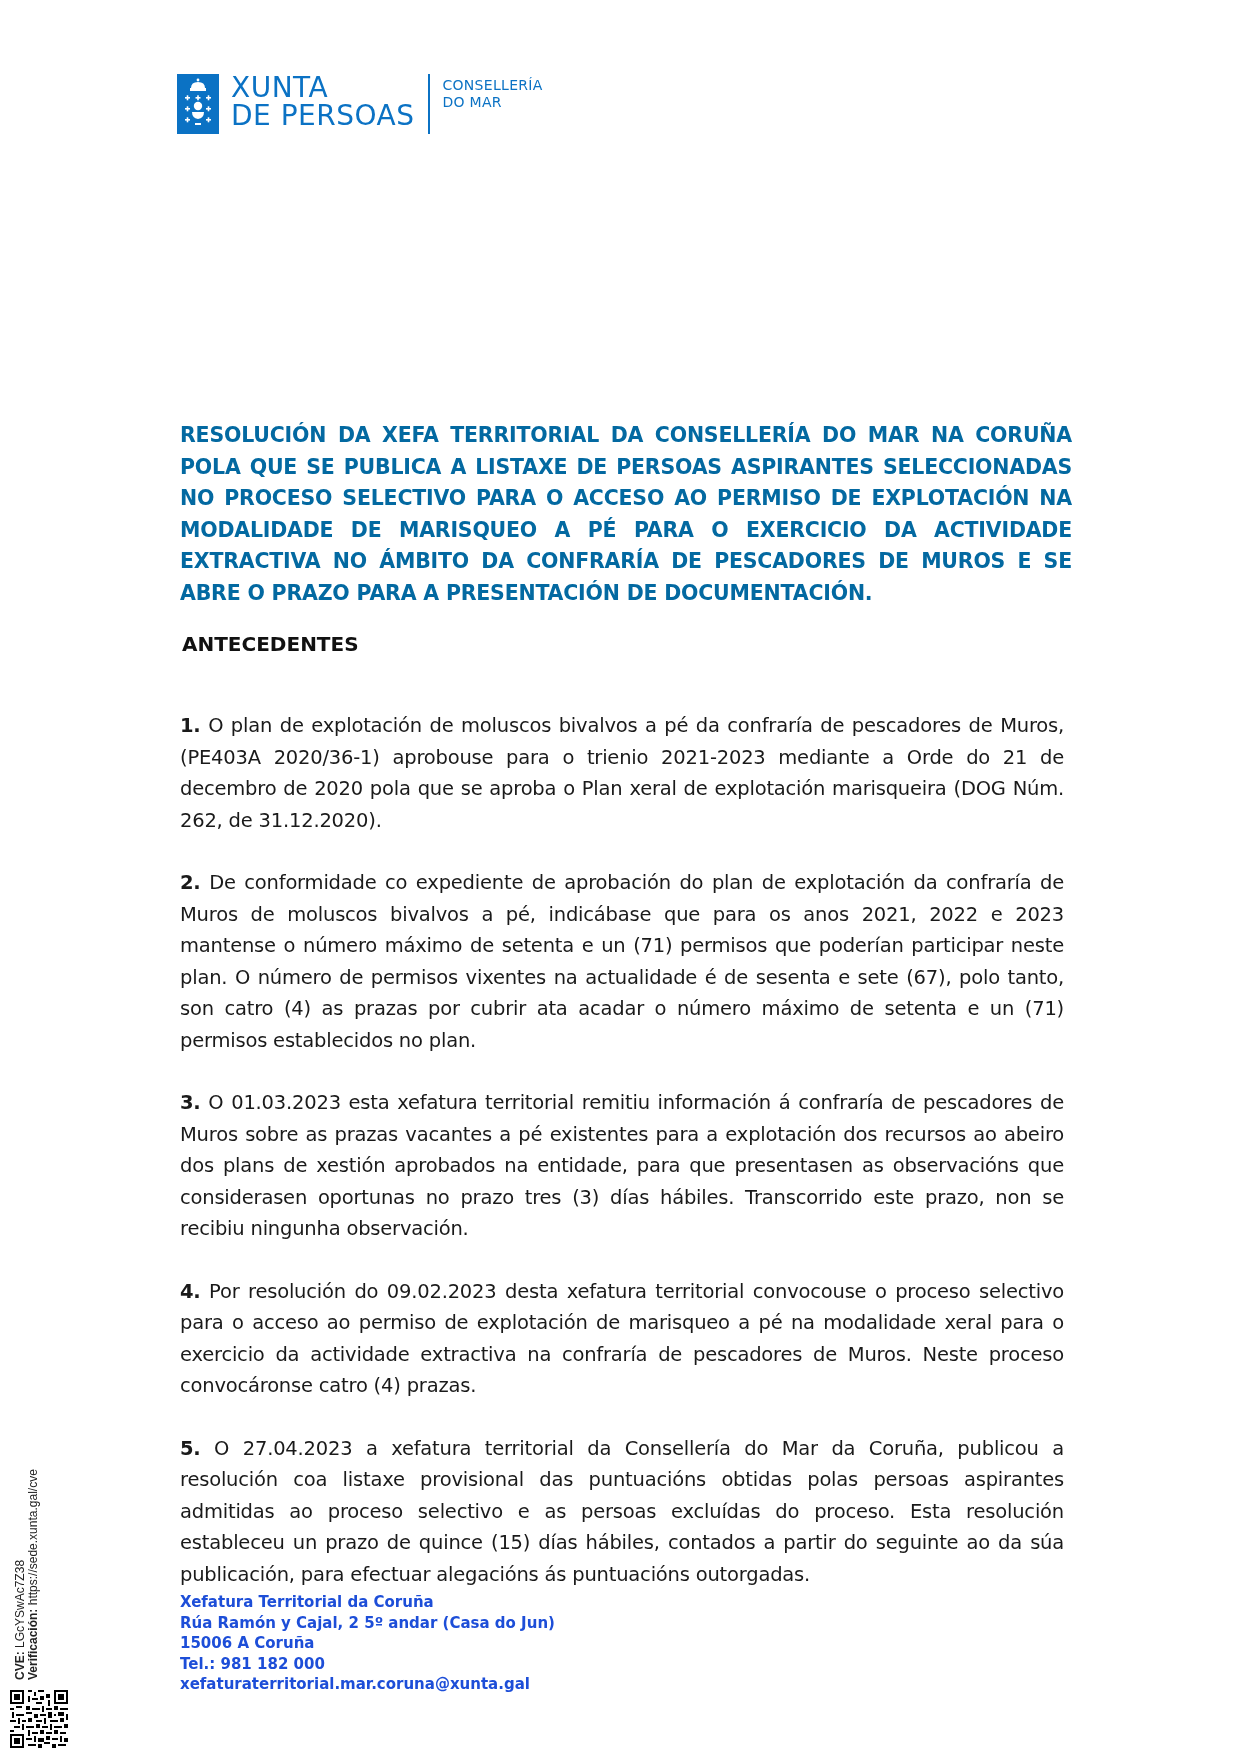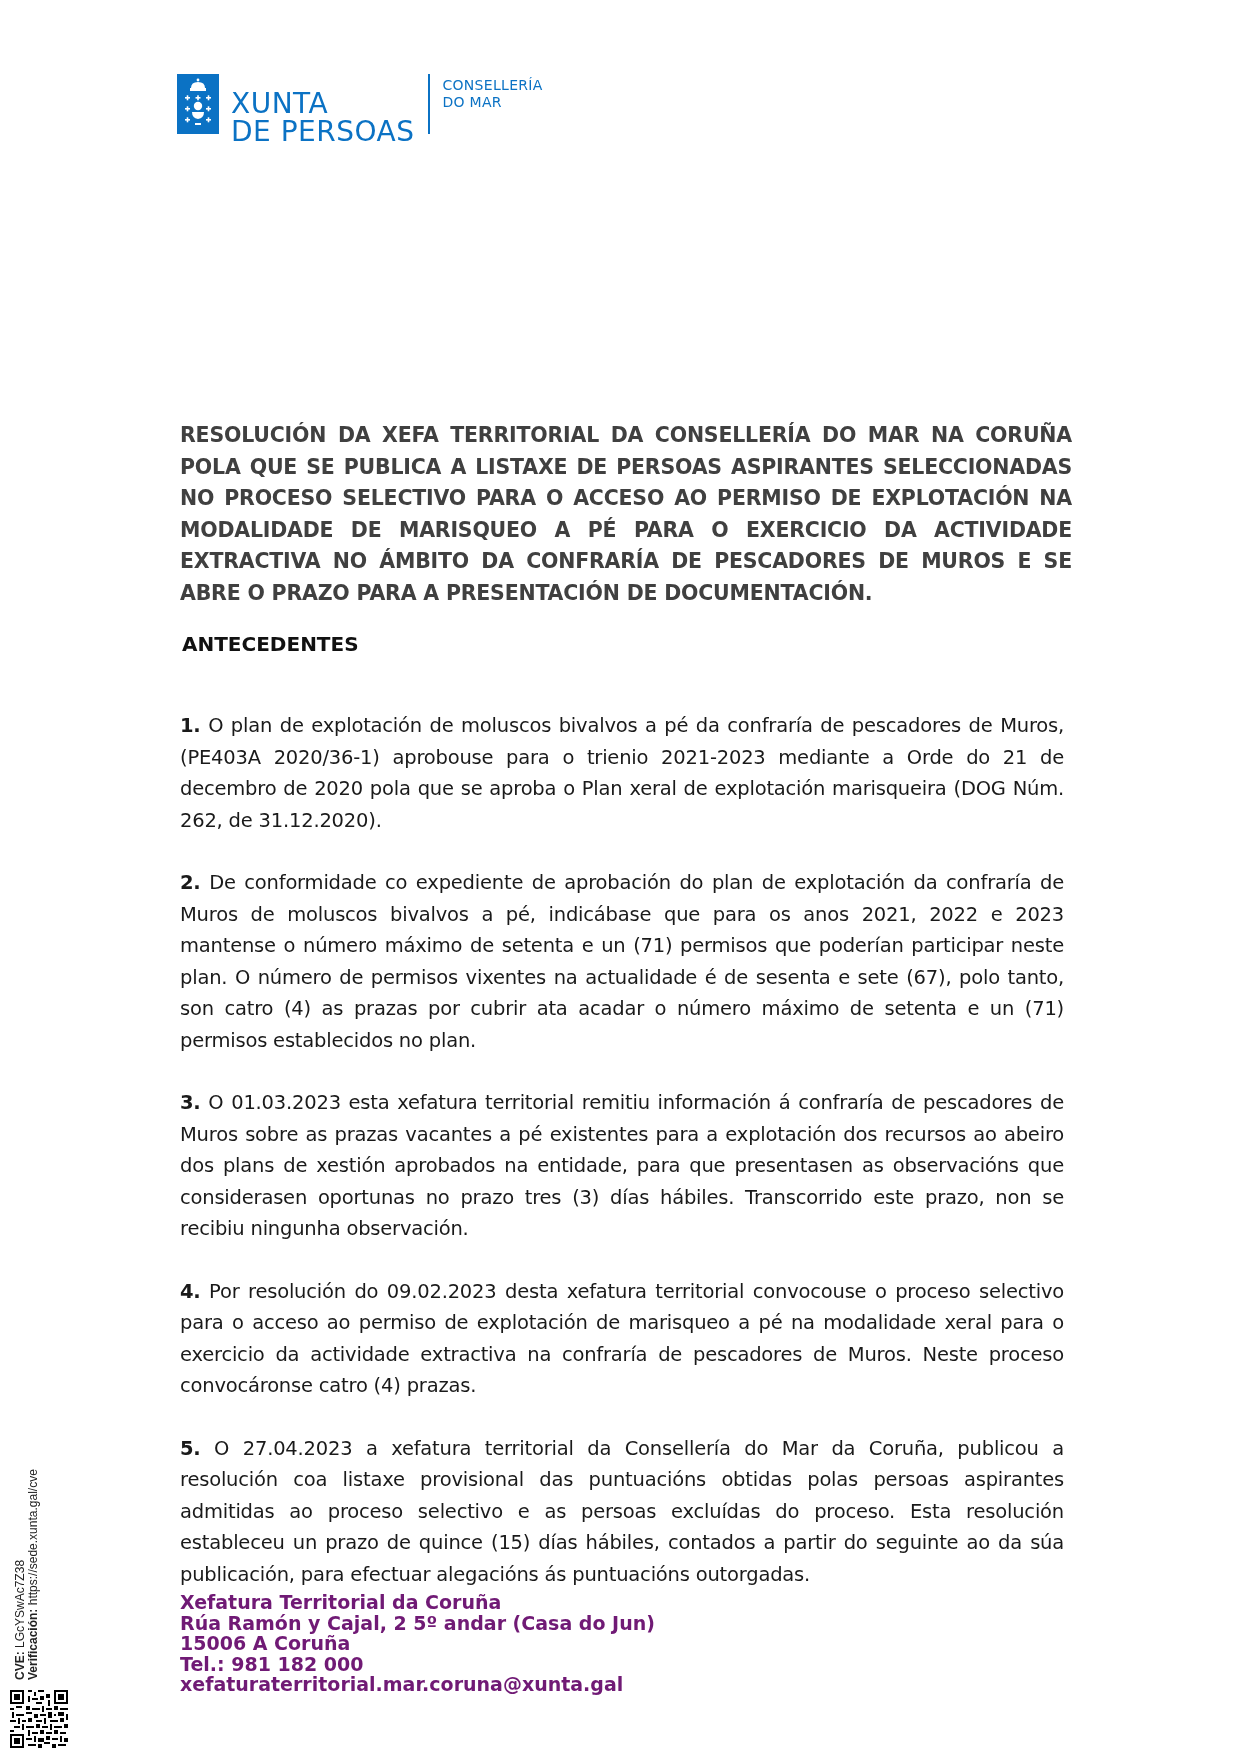--- a/index.html
+++ b/index.html
@@ -5,48 +5,48 @@
     html, body { margin: 0; padding: 0; }
     body {
       width: 1240px; height: 1754px; position: relative; overflow: hidden;
       background: #ffffff; color: #1a1a1a;
       font-family: "DejaVu Sans", sans-serif;
     }
     
     .logo { position: absolute; left: 177px; top: 74px; height: 60px; display: flex; align-items: flex-start; }
     .shield { width: 42px; height: 60px; background: #0b72c4; position: relative; }
     .shield svg { position: absolute; left: 0; top: 0; }
-    .xunta-text { margin-left: 12px; color: #0b72c4; font-family: "DejaVu Sans", sans-serif; font-size: 28px; line-height: 28px; letter-spacing: 0.5px; margin-top: 16px; }
+    .xunta-text { margin-left: 12px; color: #0b72c4; font-family: "DejaVu Sans", sans-serif; font-size: 28px; line-height: 28px; letter-spacing: 0.5px; }
     .xunta-text div { white-space: nowrap; }
     .logo-divider { width: 2px; height: 60px; background: #0b72c4; margin-left: 14px; }
     .conselleria { margin-left: 12px; color: #0b72c4; font-size: 14px; line-height: 17px; padding-top: 3px; letter-spacing: 0.3px; }
 
     
     .title {
       position: absolute; left: 180px; top: 420px; width: 892px;
       font-family: "DejaVu Sans", sans-serif; font-weight: bold; font-size: 20.5px;
-      line-height: 31.5px; text-align: justify; text-align-last: left; color: #404040;
+      line-height: 31.5px; text-align: justify; text-align-last: left; color: #0369a1;
       letter-spacing: -0.2px;
     }
     .section-heading {
       position: absolute; left: 182px; top: 632px;
       font-weight: bold; font-size: 20px; color: #111; letter-spacing: 0;
     }
     .body {
       position: absolute; left: 180px; top: 710px; width: 892px;
       font-size: 19.5px; line-height: 31.5px; text-align: justify; color: #1a1a1a;
       letter-spacing: -0.2px;
     }
     .para { margin: 0 8px 31px 0; }
     .para-num { font-weight: bold; }
 
     
     .footer {
       position: absolute; left: 180px; top: 1592px;
-      color: #701a75; font-weight: bold; font-size: 19px; line-height: 20.5px;
+      color: #1d4ed8; font-weight: bold; font-size: 15px; line-height: 20.5px;
     }
     .footer div { white-space: nowrap; }
 
     
     .cve {
       position: absolute; left: 14px; top: 1680px;
       transform: rotate(-90deg); transform-origin: left top;
       font-family: "Liberation Sans", sans-serif; font-size: 12px; line-height: 13px; color: #222;
       white-space: nowrap;
     }

